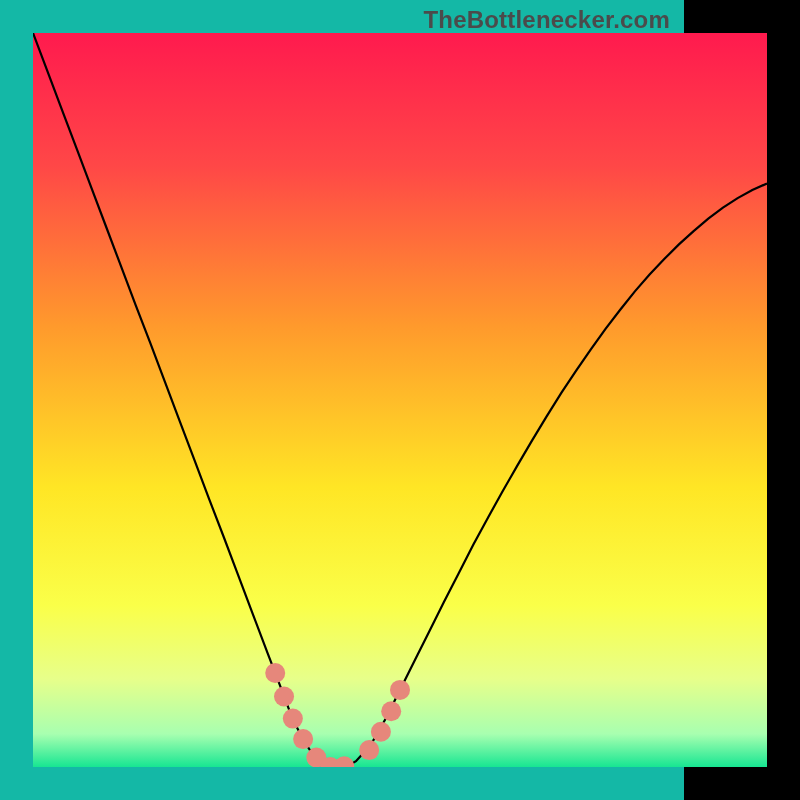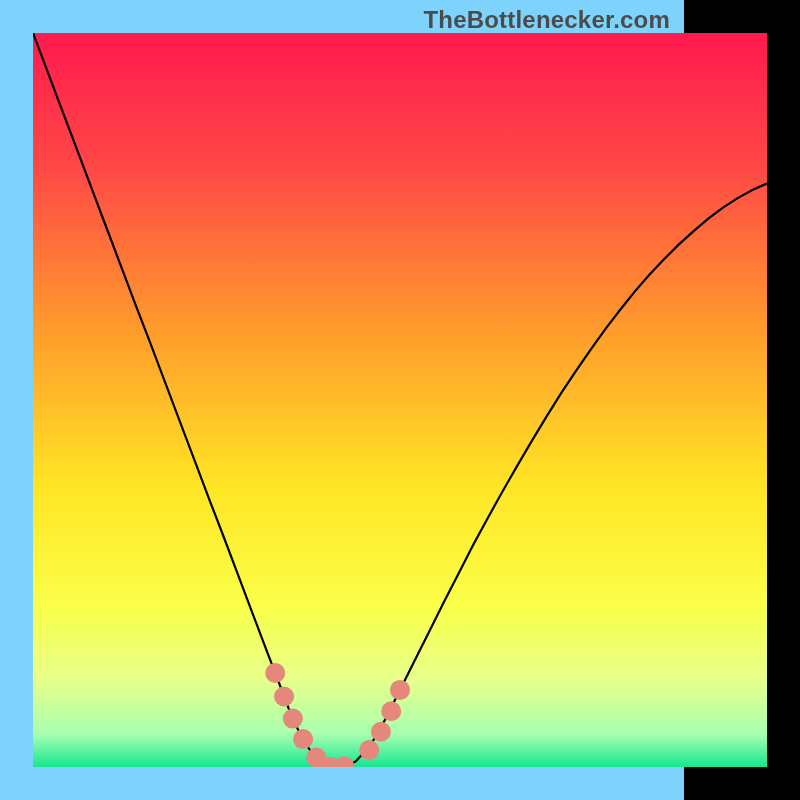--- a/index.html
+++ b/index.html
@@ -10,21 +10,21 @@
     overflow: hidden;
     background: #000;
     font-family: Arial, Helvetica, sans-serif;
   }
   .frame {
     position: absolute;
     top: 0;
     left: 0;
     width: 684px;
     height: 800px;
-    background: #7dd3fc;
+    background: #14b8a6;
   }
   .plot-area {
     position: absolute;
     top: 33px;
     left: 33px;
     width: 734px;
     height: 734px;
     overflow: hidden;
   }
   .watermark {

